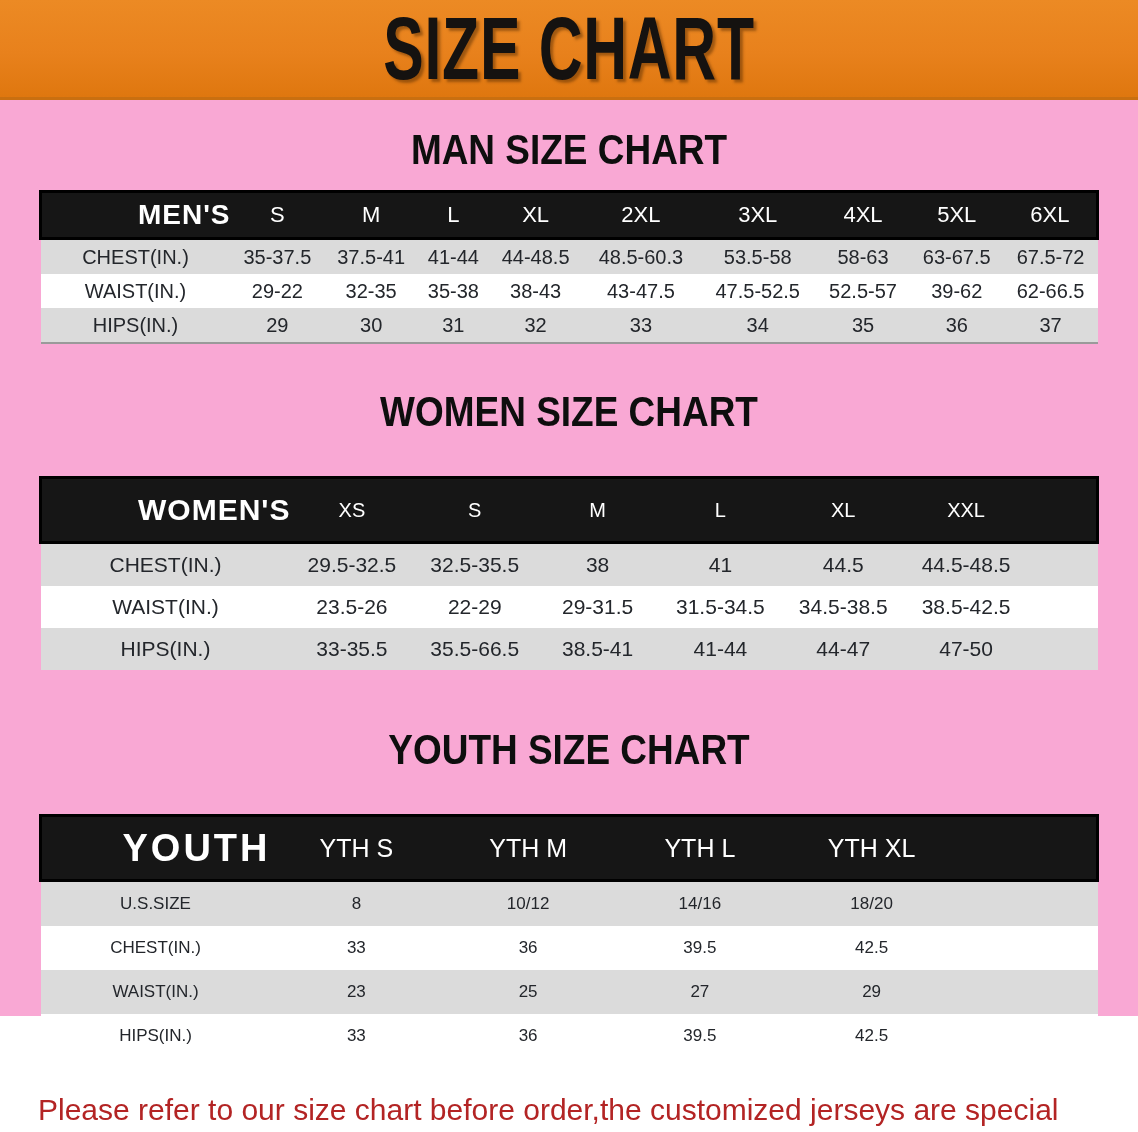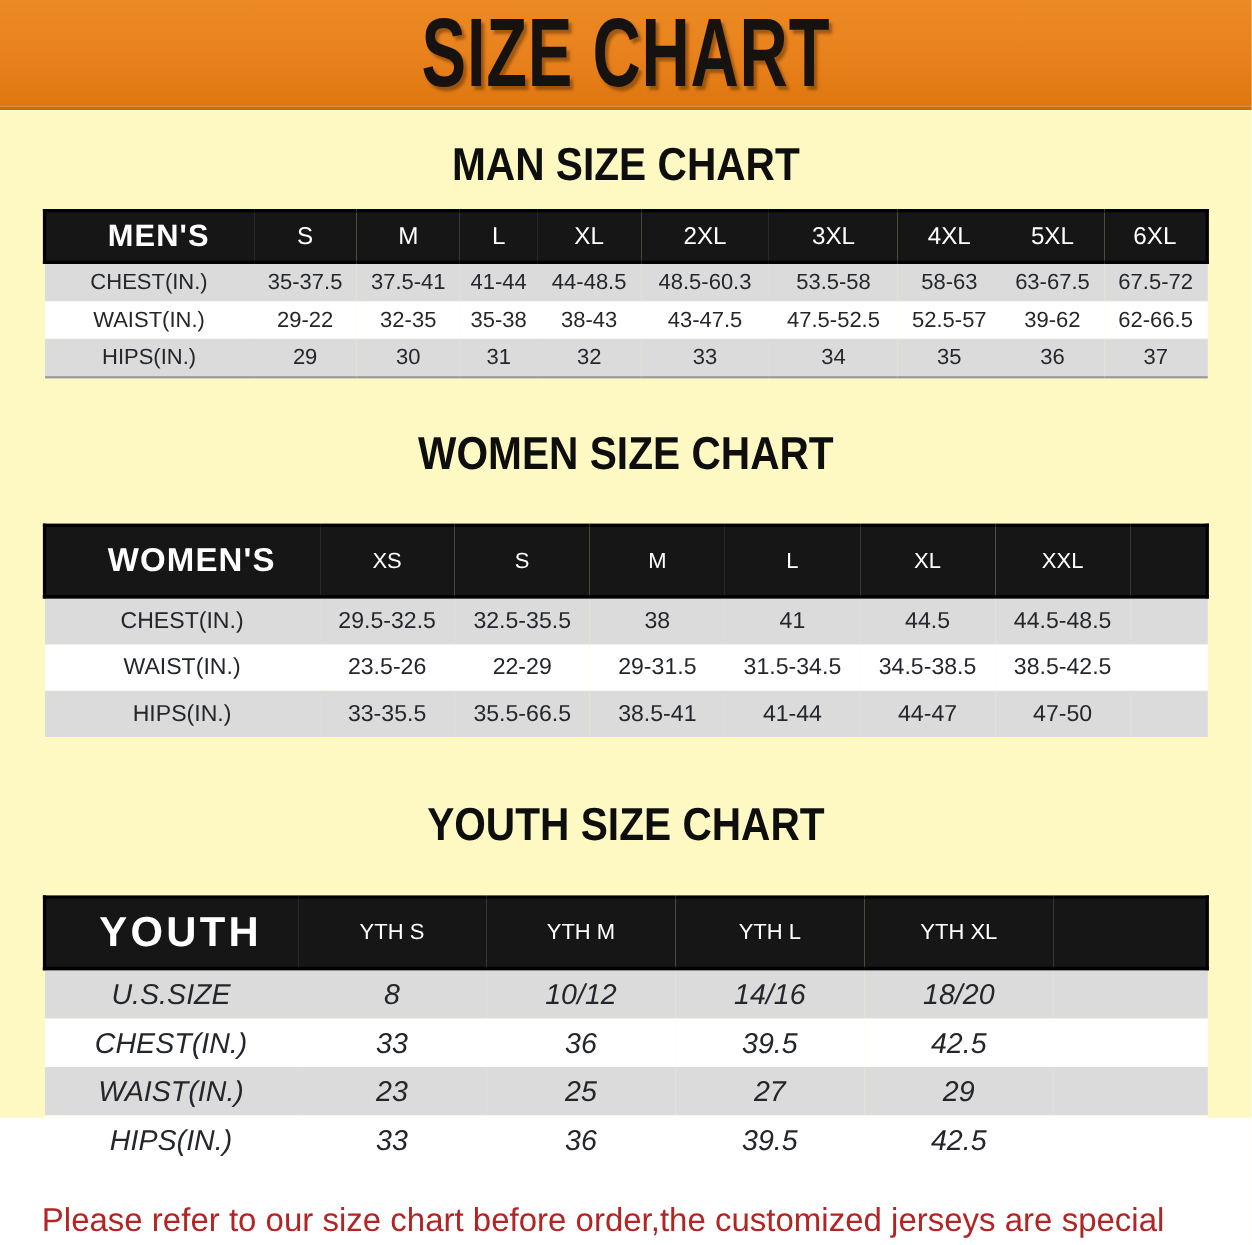--- a/index.html
+++ b/index.html
@@ -2,21 +2,21 @@
 <html><head>
 <meta charset="utf-8">
 <style>
   html, body { margin: 0; padding: 0; }
   body {
     width: 1138px; height: 1132px;
     background: #ffffff;
     font-family: "Liberation Sans", "DejaVu Sans", sans-serif;
     overflow: hidden;
   }
-  .page { width: 1138px; height: 1016px; background: #fef9c3; }
+  .page { width: 1138px; height: 1016px; background: #f9a8d4; }
 
   
   .banner {
     width: 1138px; height: 100px;
     background: linear-gradient(180deg, #ec8a24 0%, #e8811c 55%, #df770f 100%);
     border-bottom: 3px solid #c96f10;
     display: flex; align-items: center; justify-content: center;
     box-sizing: border-box;
   }
   .banner-title {
@@ -54,43 +54,43 @@
     border: 3px solid #000000;
   }
   .chart-table thead th {
     color: #ffffff;
     font-weight: 400;
     text-align: center;
     padding: 0;
   }
   .table-men   thead th { height: 44px; font-size: 22px; }
   .table-women thead th { height: 62px; font-size: 20px; }
-  .table-youth thead th { height: 62px; font-size: 20px; }
+  .table-youth thead th { height: 62px; font-size: 25px; }
 
   .chart-table thead th.corner {
-    text-align: center;
+    text-align: right;
     font-weight: 700;
     letter-spacing: 1px;
     padding-left: 16px;
     white-space: nowrap;
   }
   .table-men   thead th.corner { font-size: 28px; }
   .table-women thead th.corner { font-size: 30px; }
   .table-youth thead th.corner { font-size: 38px; letter-spacing: 3px; }
 
   .chart-table tbody td, .chart-table tbody th {
     text-align: center;
     font-weight: 400;
     color: #23262b;
     padding: 0;
     white-space: nowrap;
   }
   .table-men   tbody td, .table-men   tbody th { height: 34px; font-size: 20px; }
   .table-women tbody td, .table-women tbody th { height: 42px; font-size: 21px; }
-  .table-youth tbody td, .table-youth tbody th { height: 44px; font-size: 26px; font-style: italic; }
+  .table-youth tbody td, .table-youth tbody th { height: 44px; font-size: 17px; }
 
   .chart-table tbody tr:nth-child(odd) { background: #dbdbdb; }
   .chart-table tbody tr:nth-child(even) { background: #ffffff; }
   .table-men tbody tr:last-child { border-bottom: 2px solid #9a9a9a; }
 
   
   .note {
     margin: 30px 0 0 0;
     padding-left: 38px;
     color: #b32424;

